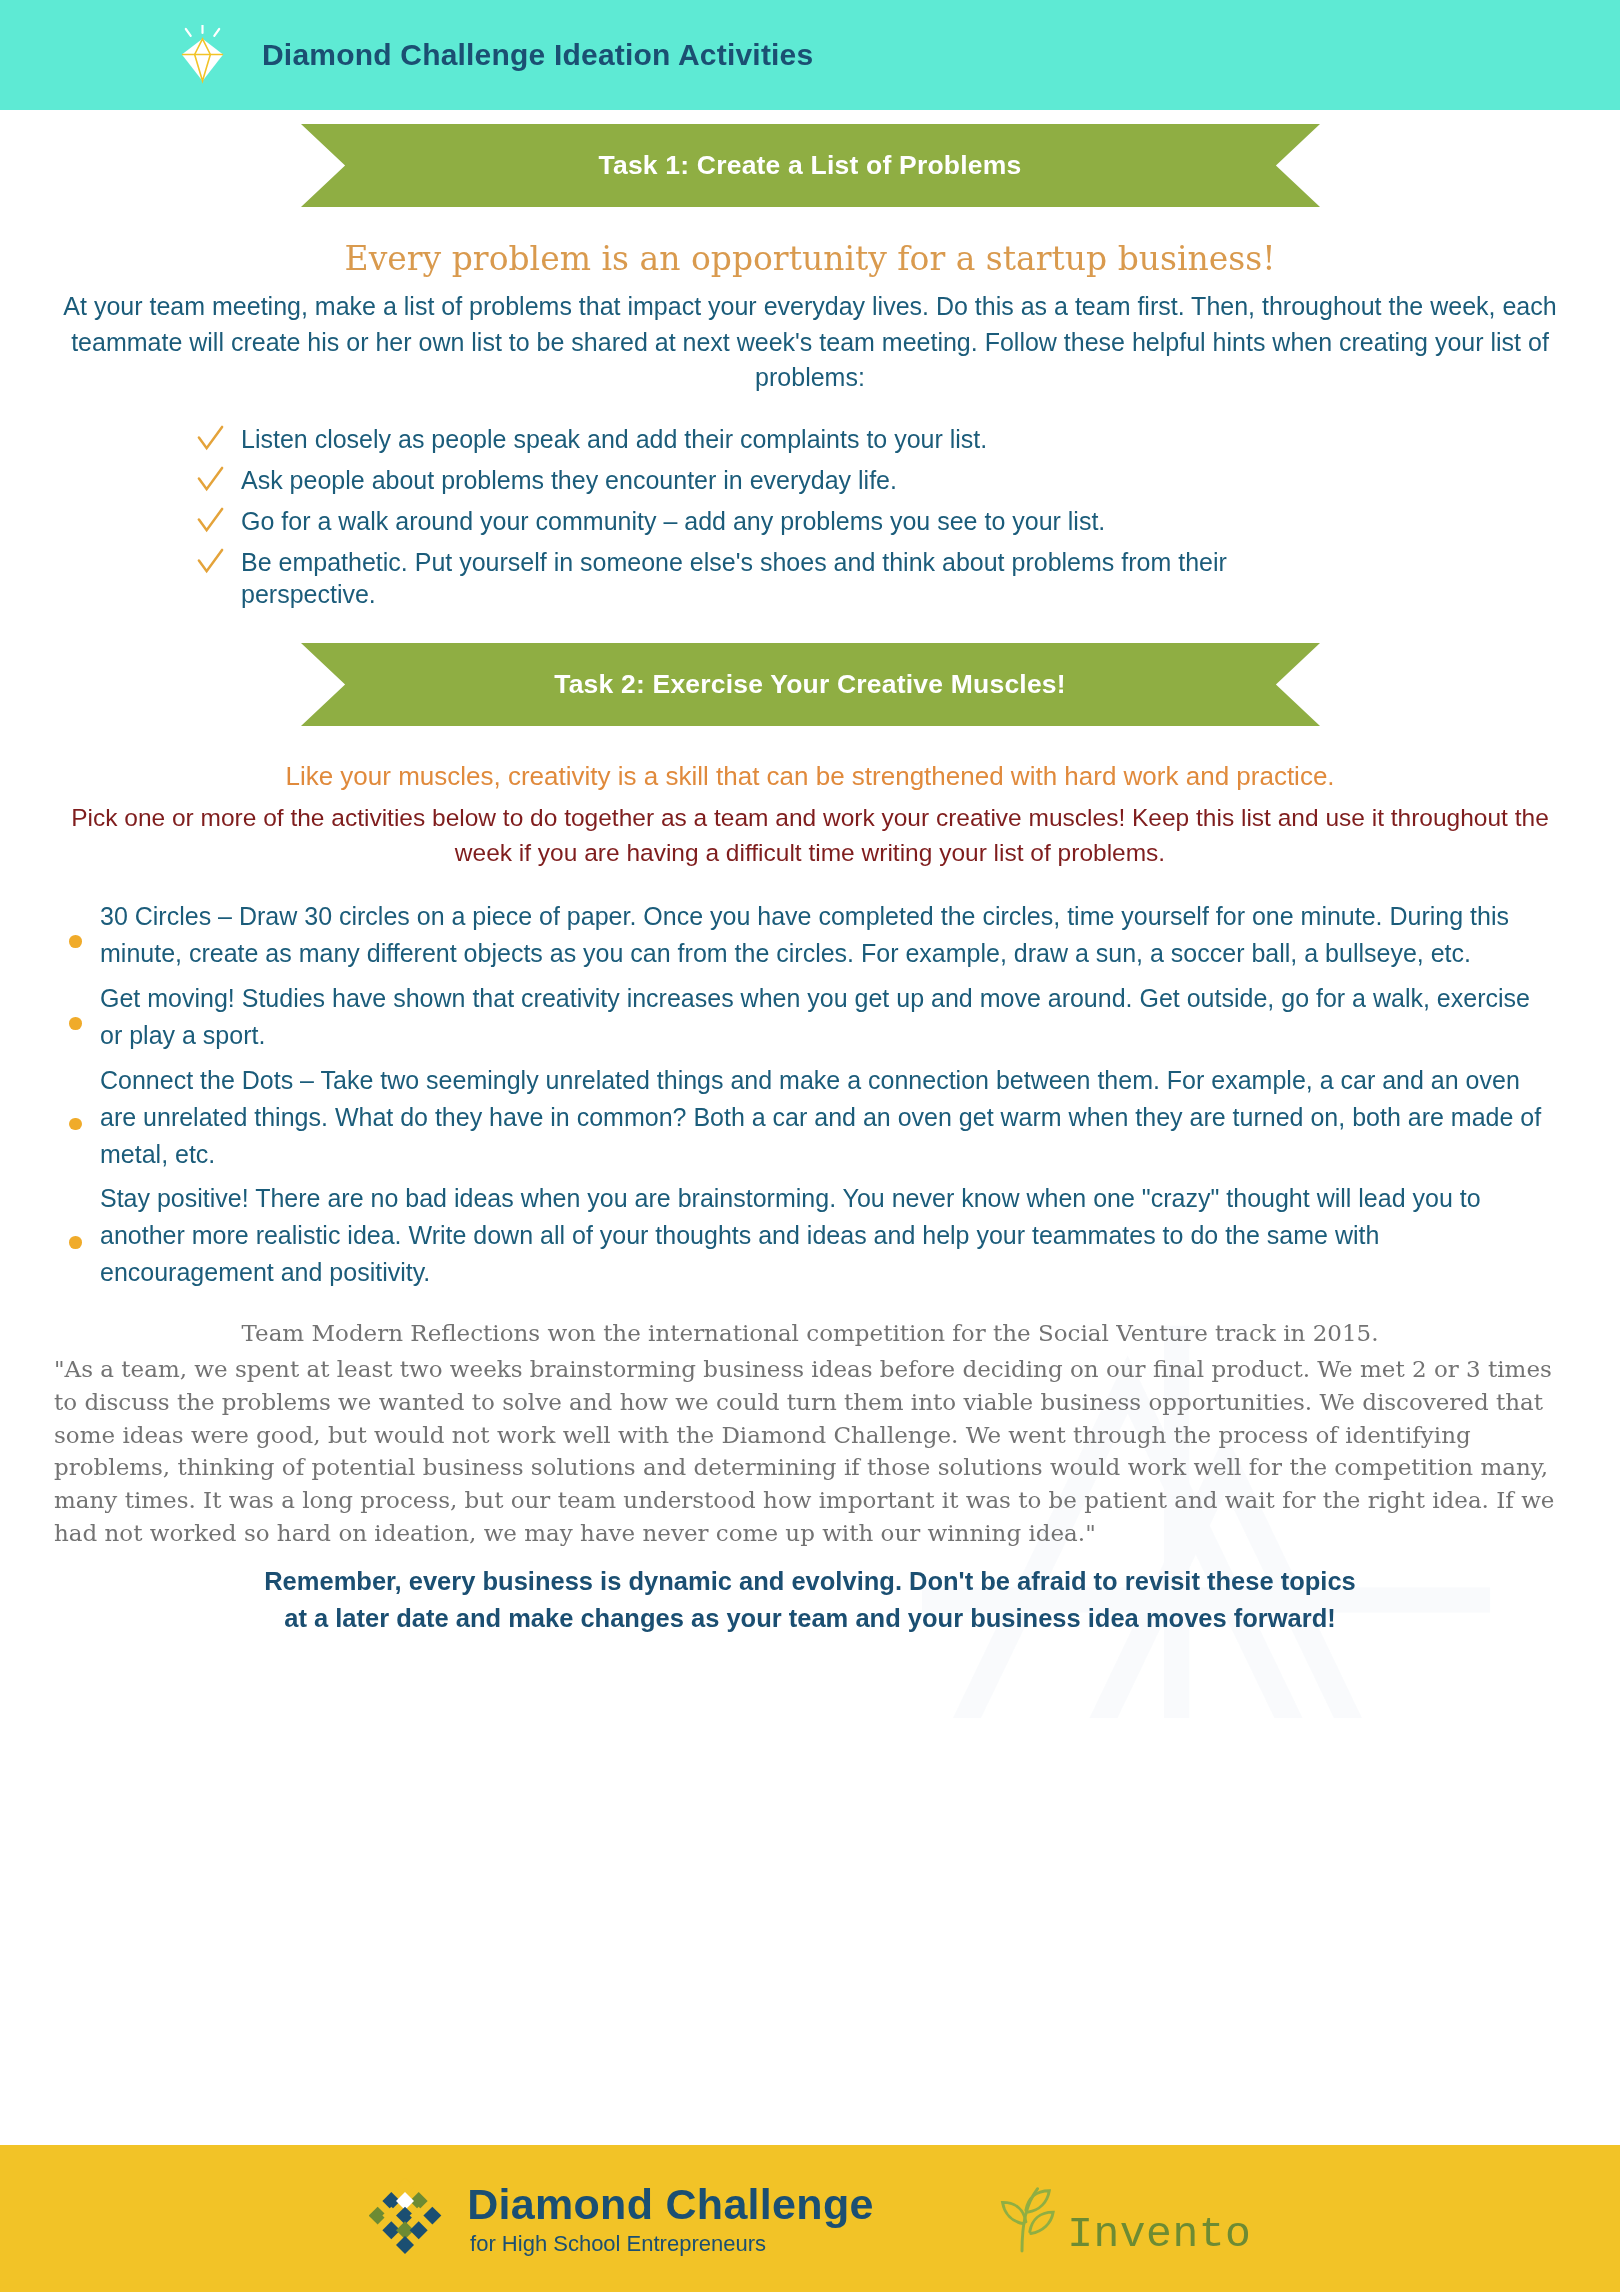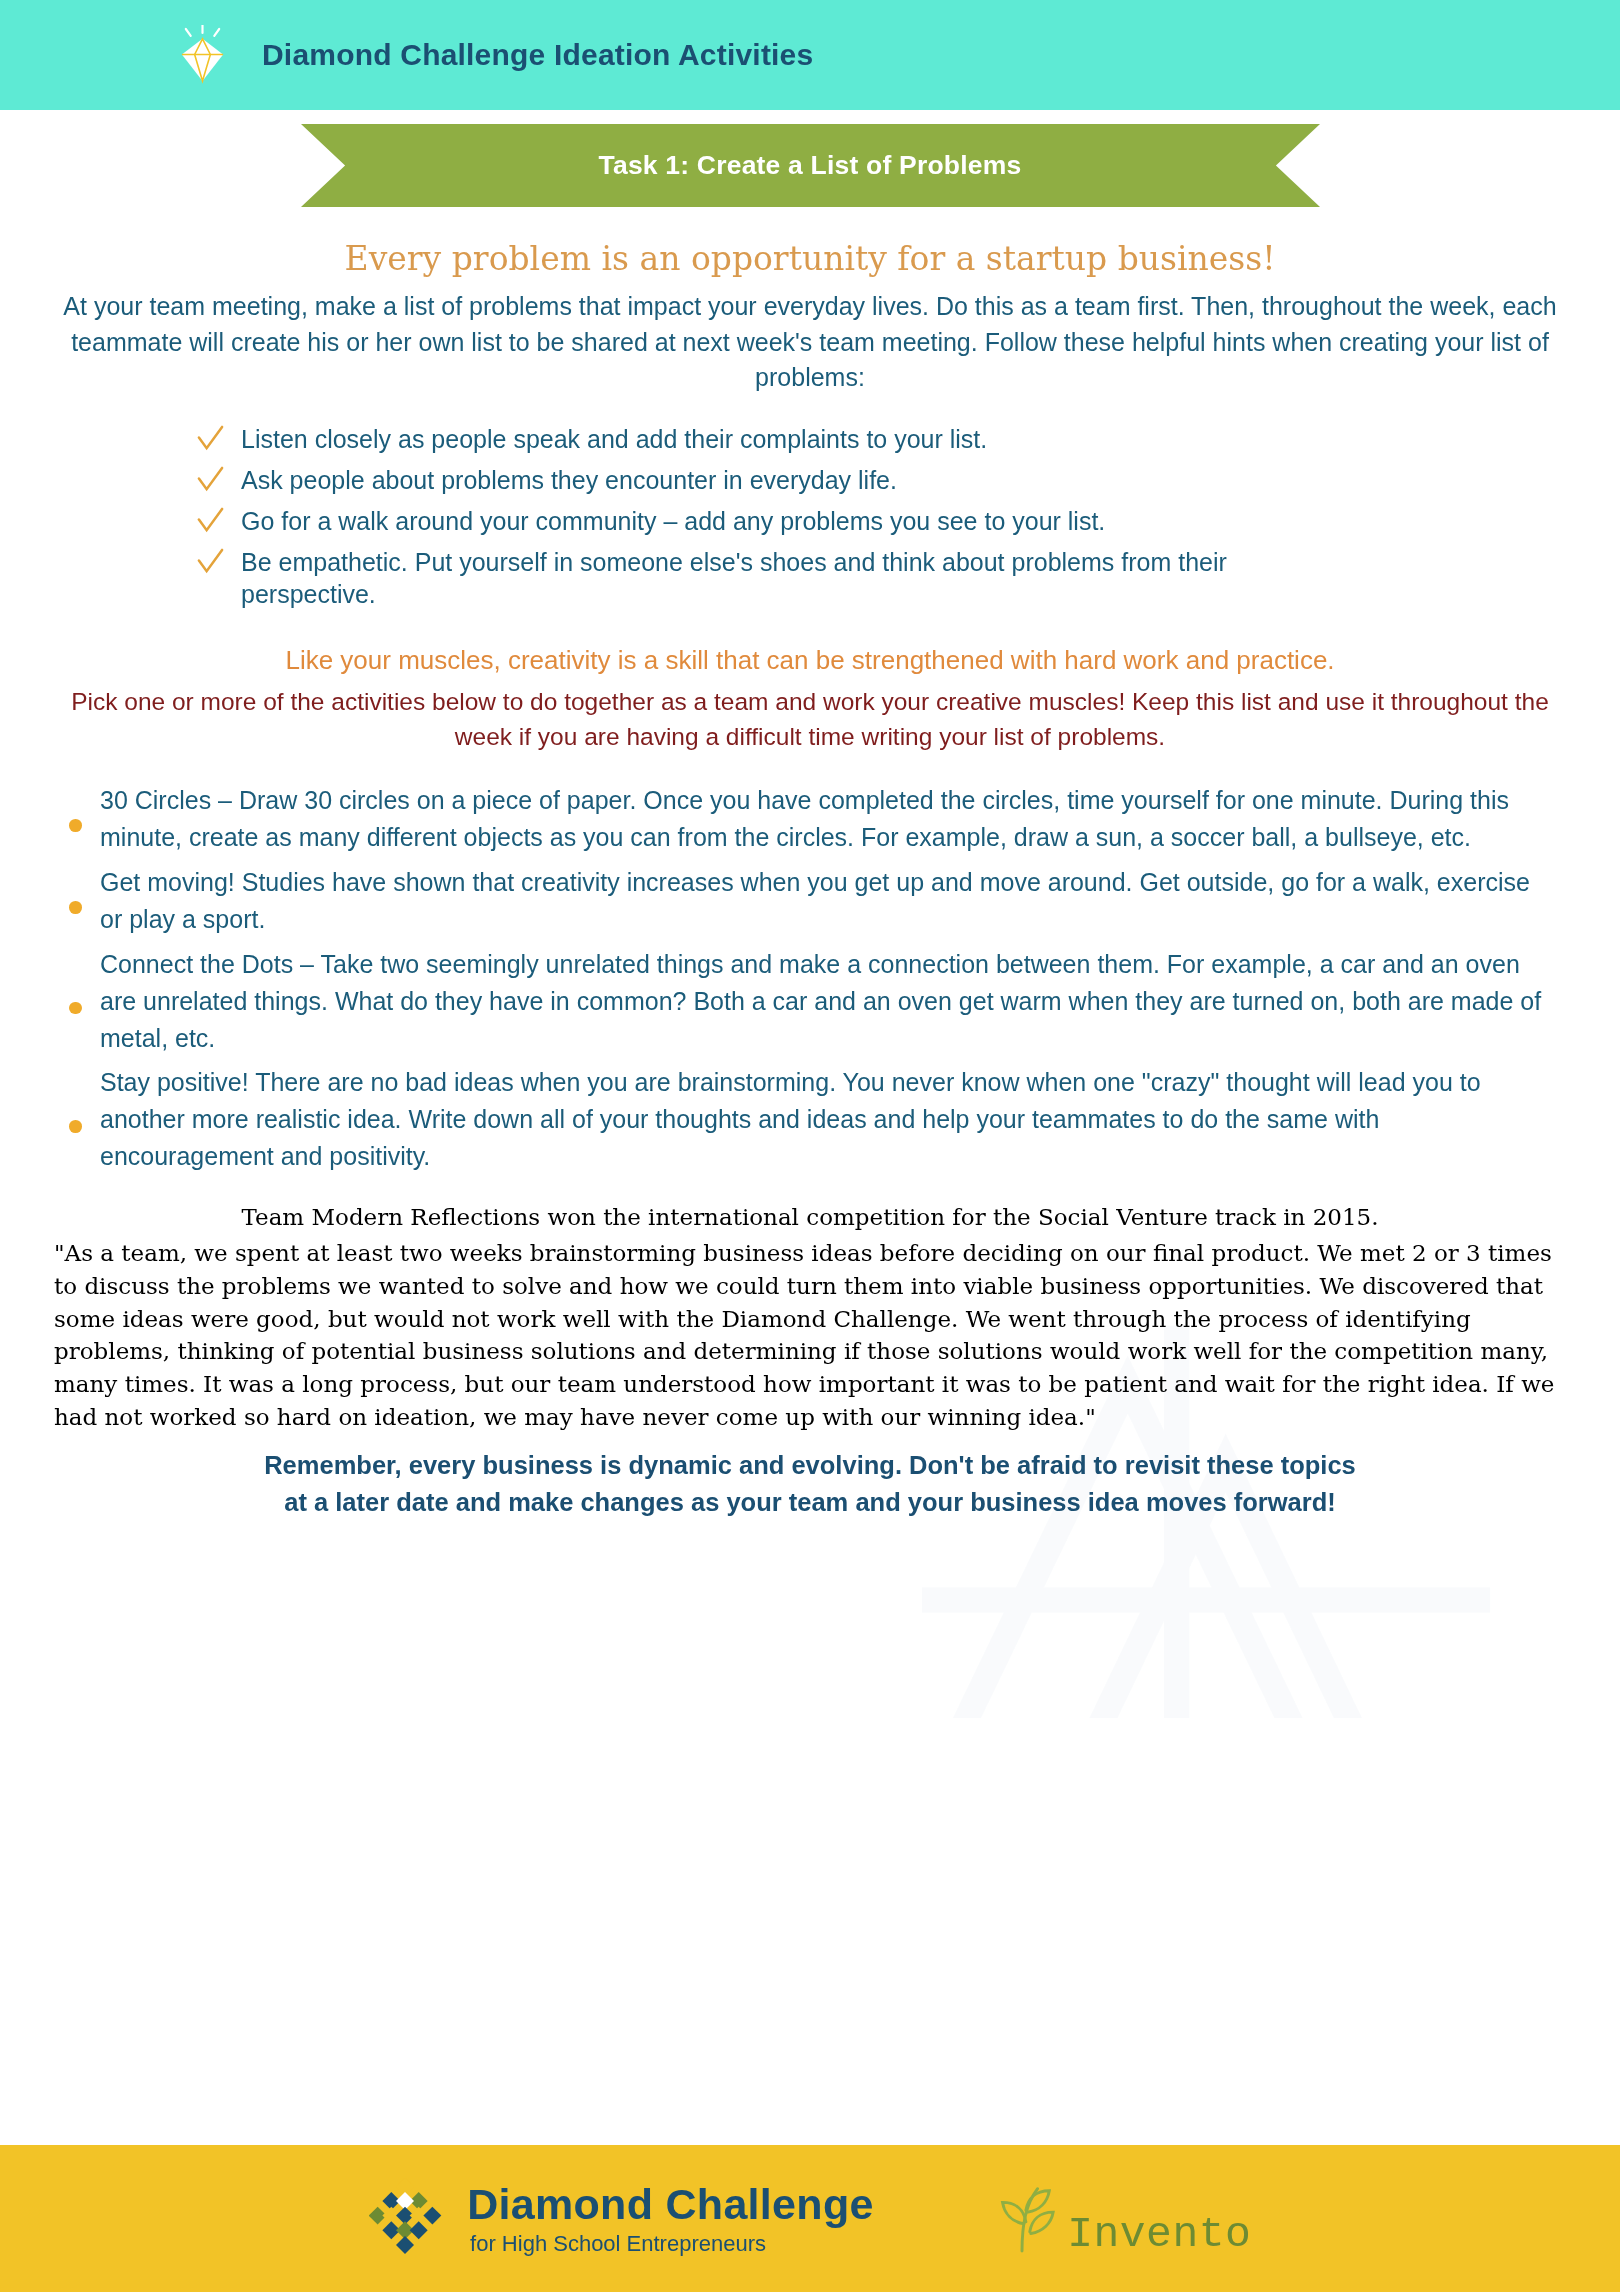--- a/index.html
+++ b/index.html
@@ -172,21 +172,21 @@
   .bullet-text {
     color: #1b5c7a;
     font-size: 25px;
     line-height: 1.48;
     width: 1451px;
   }
 
   .quote-block {
     margin: 25.5px 54px 0 54px;
     font-family: "DejaVu Serif", serif;
-    color: #000000;
+    color: #737373;
     font-size: 23px;
     line-height: 1.42;
   }
   .quote-head {
     text-align: center;
     margin-bottom: 3.9px;
   }
 
   .closing {
     margin: 13.7px 59px 0 59px;
@@ -318,20 +318,26 @@
       <div class="check-row">
         <span class="check-icon">
           <svg width="29" height="29" viewBox="0 0 30 30">
               <path d="M3 13 L11 24 L27 2" stroke="#e4a33a" stroke-width="2.6" fill="none" stroke-linecap="round"></path>
             </svg>
         </span>
         <span class="check-text" style="width:1078px;">Be empathetic. Put yourself in someone else's shoes and think about problems from their perspective.</span>
       </div>
     </div>
 
+    <div class="ribbon-wrap" style="margin-top:33px;">
+      <svg class="ribbon" viewBox="0 0 1040 85" preserveAspectRatio="none">
+        <path d="M0 0 L1040 0 L995 42.5 L1040 85 L0 85 L45 42.5 Z" fill="#8fae43"></path>
+      </svg>
+      <div class="ribbon-label">Task 2: Exercise Your Creative Muscles!</div>
+    </div>
 
     <div class="task2-lead">Like your muscles, creativity is a skill that can be strengthened with hard work and practice.</div>
     <div class="task2-sub">Pick one or more of the activities below to do together as a team and work your creative muscles! Keep this list and use it throughout the week if you are having a difficult time writing your list of problems.</div>
 
     <div class="bullet-list">
       <div class="bullet-row">
         <span class="bullet-dot">
             <i></i>
           </span>
         <span class="bullet-text">30 Circles – Draw 30 circles on a piece of paper. Once you have completed the circles, time yourself for one minute. During this minute, create as many different objects as you can from the circles. For example, draw a sun, a soccer ball, a bullseye, etc.</span>

